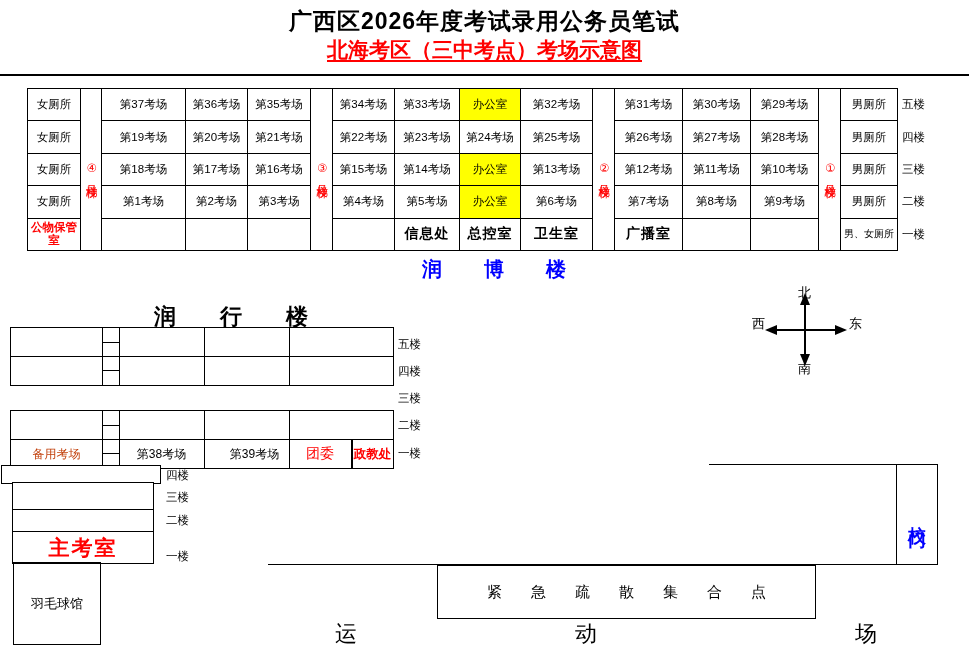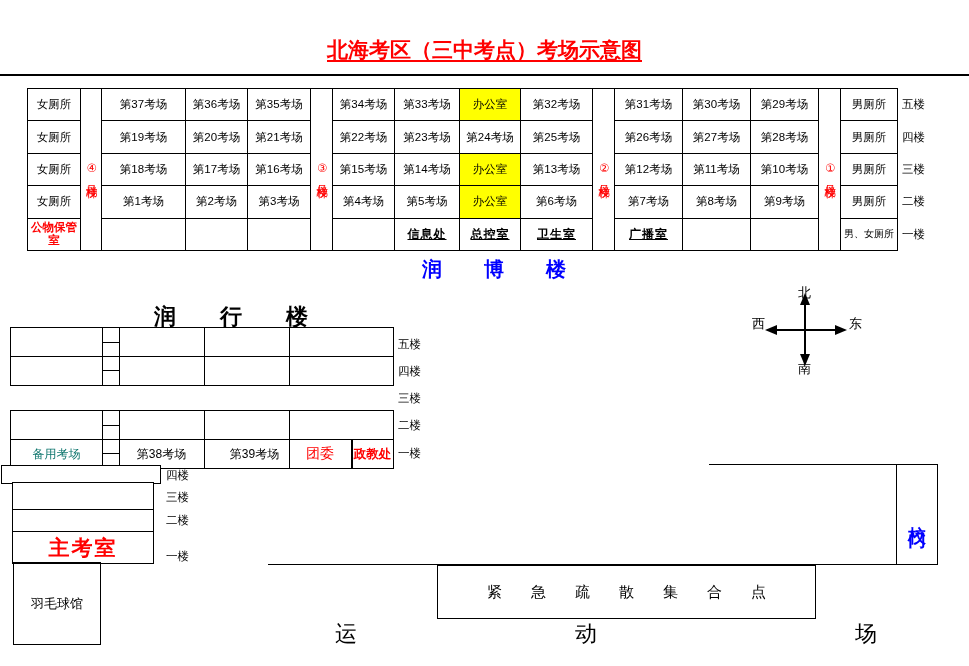--- a/index.html
+++ b/index.html
@@ -11,40 +11,40 @@
             font-weight:bold;color:#f00;text-decoration:underline;text-underline-offset:3px;}
   .toprule{position:absolute;top:74px;left:0;width:969px;height:0;border-top:2px solid #000;}
 
   
   .runbo-grid{position:absolute;left:27px;top:88px;width:870px;height:162px;display:grid;
               grid-template-rows:repeat(5,1fr);border-top:1px solid #000000;border-left:1px solid #000;box-sizing:content-box;}
   .cell{display:flex;align-items:center;justify-content:center;border-right:1px solid #000;
         border-bottom:1px solid #000;font-size:11.5px;white-space:nowrap;overflow:hidden;background:#fff;}
   .cell.hl{background:#ffff00;}
   .cell.red{color:#f00;font-weight:bold;white-space:normal;text-align:center;line-height:1.15;}
-  .cell.big{font-size:12px;font-weight:bold;letter-spacing:1px;text-decoration:underline;}
+  .cell.big{font-size:14px;font-weight:bold;letter-spacing:1px;}
   .cell.small{font-size:10px;}
   .cell.stair{color:#f00;writing-mode:vertical-rl;text-orientation:upright;font-size:11.5px;
               line-height:1;letter-spacing:1px;}
   .flabel{position:absolute;font-size:11.5px;line-height:16px;white-space:nowrap;}
   .runbo-label{position:absolute;left:380px;top:256px;width:250px;text-align:left;color:#00f;
                font-size:20px;font-weight:bold;letter-spacing:42px;text-indent:42px;white-space:nowrap;}
 
   
   .runxing-label{position:absolute;left:110px;top:302px;width:240px;text-align:center;
                  font-size:22px;font-weight:bold;letter-spacing:44px;text-indent:44px;white-space:nowrap;}
   .rx-block{position:absolute;left:10px;width:382px;height:57px;border:1px solid #000;background:#fff;}
   .rx-block i{position:absolute;background:#000;display:block;}
   .rx-block .v{top:0;bottom:0;width:1px;}
   .rx-block .v2{top:28px;bottom:0;width:2px;}
   .rx-block .h{left:0;right:0;top:28px;height:1px;}
   .rx-block .hs{left:91px;width:17px;height:1px;}
   .rx-cell{position:absolute;top:29px;height:28px;display:flex;align-items:center;
            justify-content:center;font-size:12px;white-space:nowrap;}
-  .rx-cell.blue{color:#0f766e;}
+  .rx-cell.blue{color:#c2410c;}
   .rx-cell.red14{color:#f00;font-size:14px;}
   .rx-cell.redbold{color:#f00;font-weight:bold;font-size:12.5px;}
 
   
   .hq-row{position:absolute;border:1px solid #000;background:#fff;box-sizing:border-box;
           display:flex;align-items:center;justify-content:center;}
   .hq-main{color:#f00;font-weight:bold;font-size:21px;letter-spacing:2px;}
   .badminton{position:absolute;left:13px;top:562px;width:88px;height:83px;border:1px solid #000;
              display:flex;align-items:center;justify-content:center;font-size:13px;box-sizing:border-box;}
 
@@ -62,20 +62,21 @@
   .assembly{position:absolute;left:437px;top:565px;width:379px;height:54px;border:1.5px solid #000;
             box-sizing:border-box;display:flex;align-items:center;justify-content:center;
             font-size:15px;letter-spacing:29px;text-indent:29px;white-space:nowrap;}
   .pg{position:absolute;top:619px;font-size:22px;}
 </style>
 </head>
 <body>
 
 <div class="canvas">
 
+  <div class="title">广西区2026年度考试录用公务员笔试</div>
   <div class="subtitle">北海考区（三中考点）考场示意图</div>
   <div class="toprule"></div>
 
   <div class="runbo-grid" style="grid-template-columns: 53px 21px 84px 62px 63px 22px 62px 65px 61px 72px 22px 68px 68px 68px 22px 57px;">
       <div class="cell" style="grid-area: 1 / 1;">女厕所</div>
       <div class="cell" style="grid-area: 2 / 1;">女厕所</div>
       <div class="cell" style="grid-area: 3 / 1;">女厕所</div>
       <div class="cell" style="grid-area: 4 / 1;">女厕所</div>
       <div class="cell red" style="grid-area: 5 / 1;">公物保管室</div>
       <div class="cell stair" style="grid-area: 1 / 2 / span 5;">④号楼梯</div>

